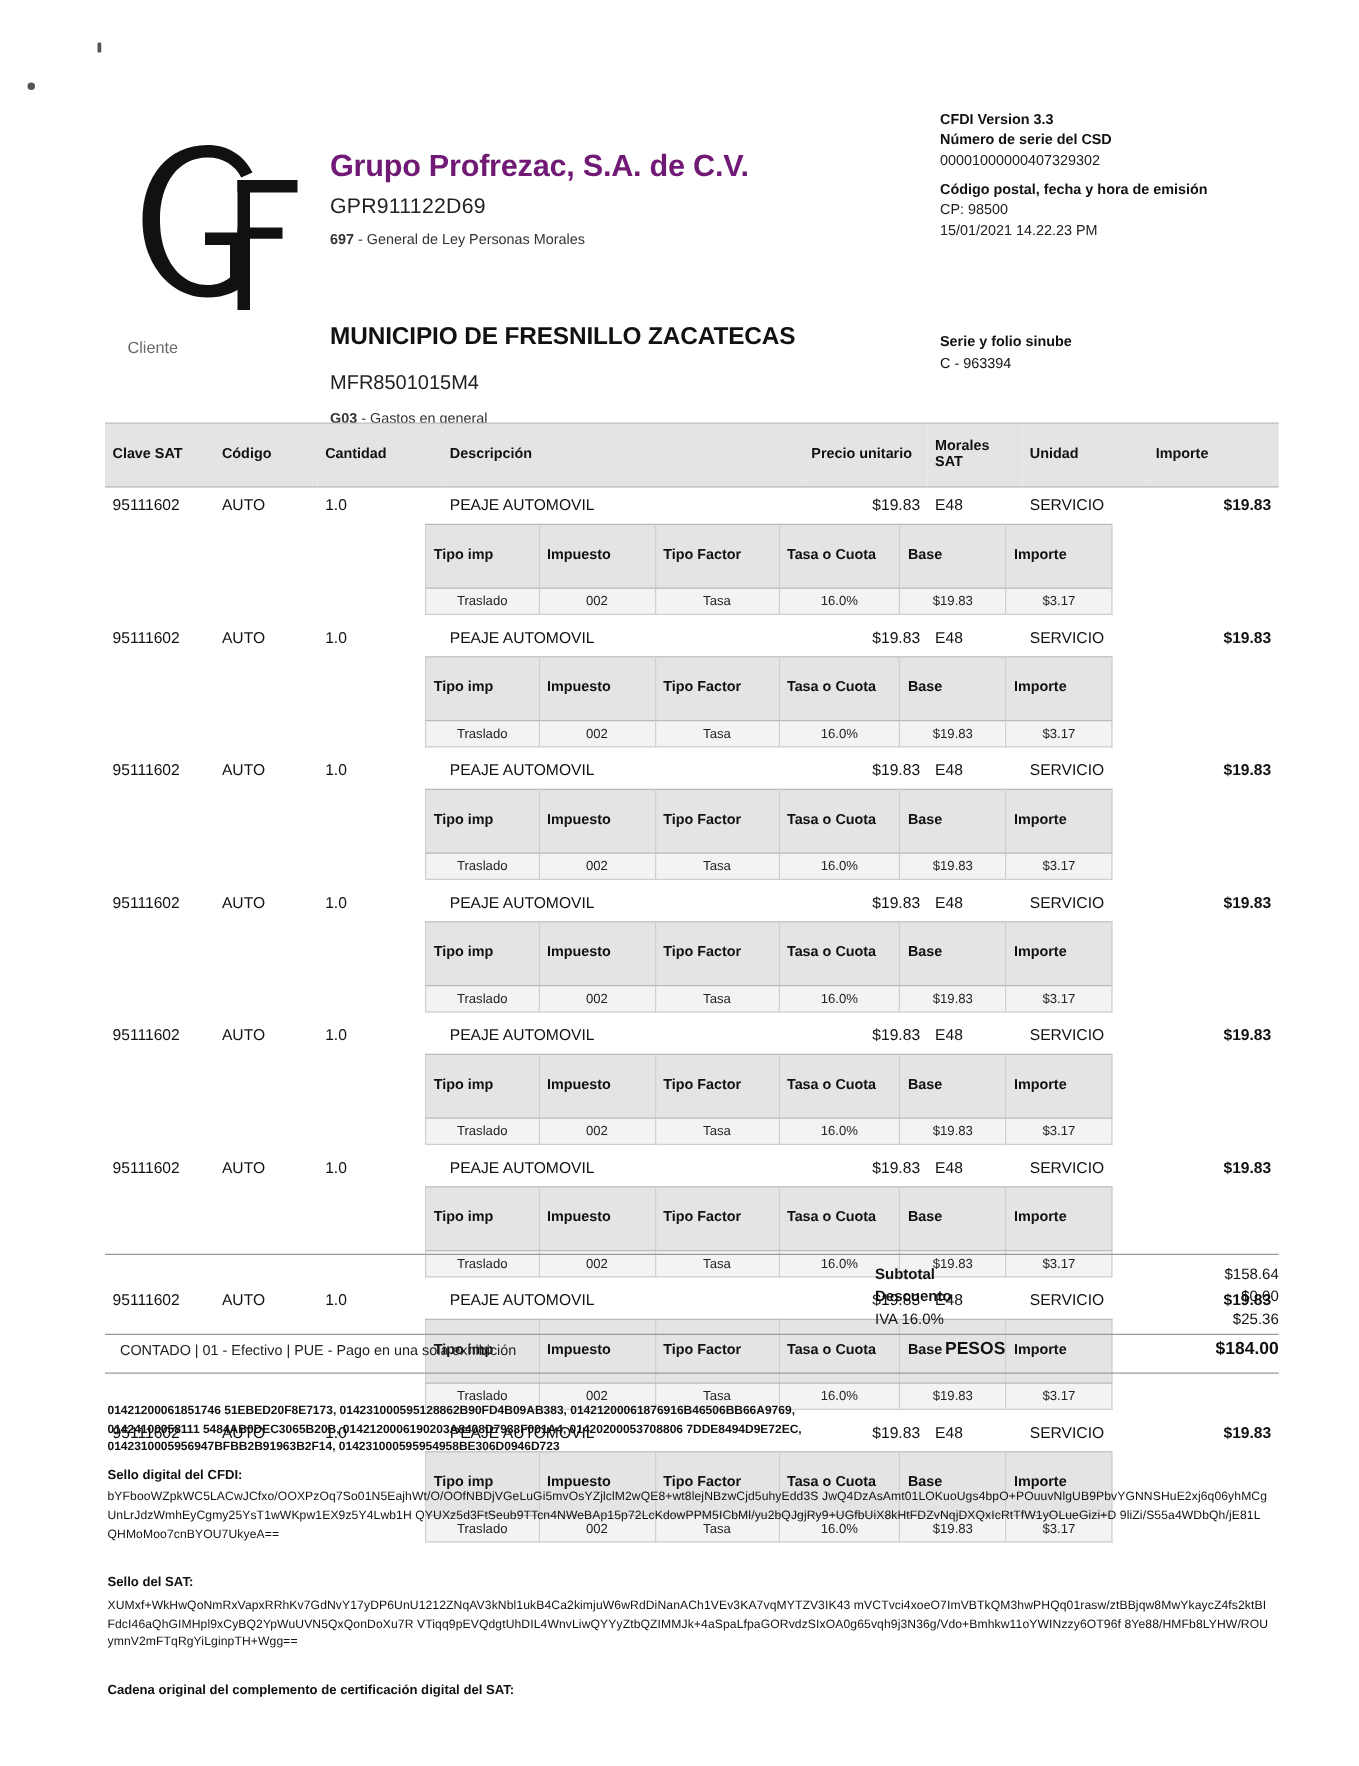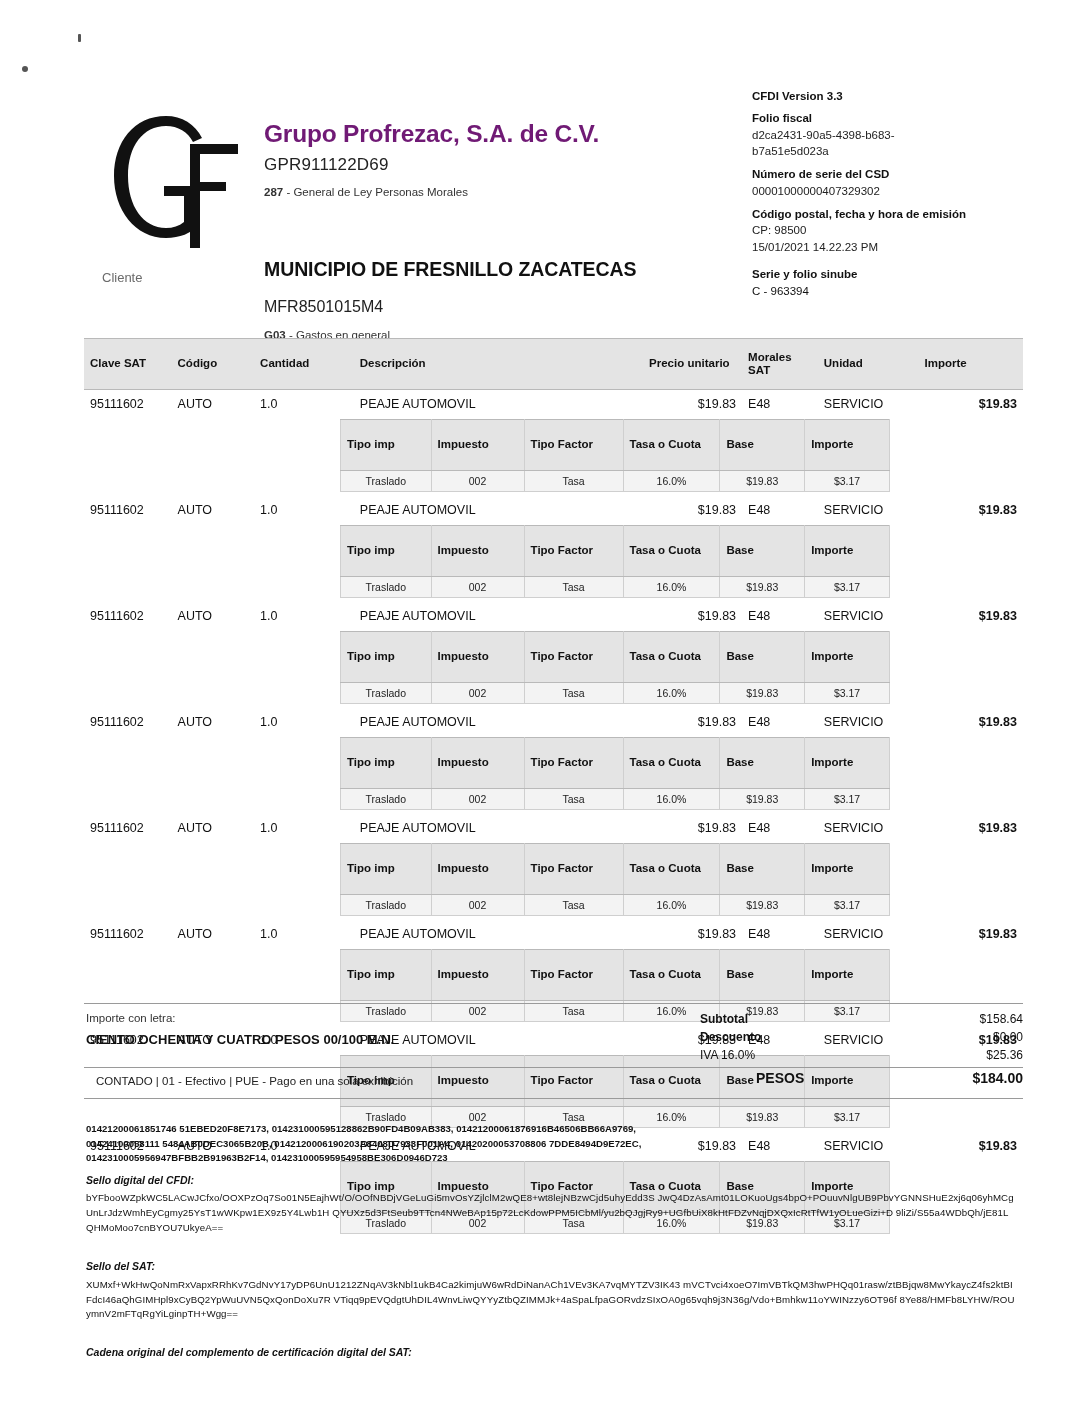--- a/index.html
+++ b/index.html
@@ -262,21 +262,20 @@
     font-size: 9.6px;
     line-height: 1.5;
     color: #111;
     word-break: break-all;
   }
   .stamps .uuidline { font-weight: bold; font-size: 9.6px; line-height: 1.52; }
   .stamps h4 {
     font-size: 10.5px;
     font-weight: bold;
     margin: 7px 0 3px 0;
-    font-style: italic;
   }
   .stamps .blob {
     font-size: 9.7px;
     line-height: 1.53;
     word-break: break-all;
     letter-spacing: 0.01em;
   }
   .stamps .gap { height: 16px; }
   .stamps .cadena {
     font-size: 9.7px;
@@ -304,32 +303,27 @@
           <path d="M86 46 L134 46 L134 56 L86 56 Z"></path>
           <path d="M86 84 L122 84 L122 93 L86 93 Z"></path>
         </g>
       </svg>
     </div>
 
     <div class="company-block">
       <div class="company-name">Grupo Profrezac, S.A. de C.V.</div>
       <div class="company-rfc">GPR911122D69</div>
       <div class="company-regimen">
-        <b>287</b>
+        <b>697</b>
         <span>- General de Ley Personas Morales</span>
       </div>
     </div>
 
     <div class="cfdi-block">
       <div class="lbl">CFDI Version 3.3</div>
-      <div class="grp" style="margin-top:6px;">
-        <div class="lbl">Folio fiscal</div>
-        <div class="val">d2ca2431-90a5-4398-b683-</div>
-        <div class="val">b7a51e5d023a</div>
-      </div>
       <div class="grp">
         <div class="lbl">Número de serie del CSD</div>
         <div class="val">00001000000407329302</div>
       </div>
       <div class="grp">
         <div class="lbl">Código postal, fecha y hora de emisión</div>
         <div class="val">CP: 98500</div>
         <div class="val">15/01/2021 14.22.23 PM</div>
       </div>
     </div>
@@ -653,24 +647,20 @@
                 </tbody>
               </table>
             </td>
           </tr>
         </tbody>
     </table>
   </div>
 
   <div class="totals-sep" style="top:1003px;"></div>
 
-  <div class="letra-block" style="top:1012px;">
-    <div class="letra-title">Importe con letra:</div>
-    <div class="letra-value">CIENTO OCHENTA Y CUATRO PESOS 00/100 M.N.</div>
-  </div>
 
   <div class="totals-table" style="top:1010px;">
     <div class="trow plain">
       <span class="tlabel">Subtotal</span>
       <span class="tval">$158.64</span>
     </div>
     <div class="trow plain">
       <span class="tlabel">Descuento</span>
       <span class="tval">$0.00</span>
     </div>

